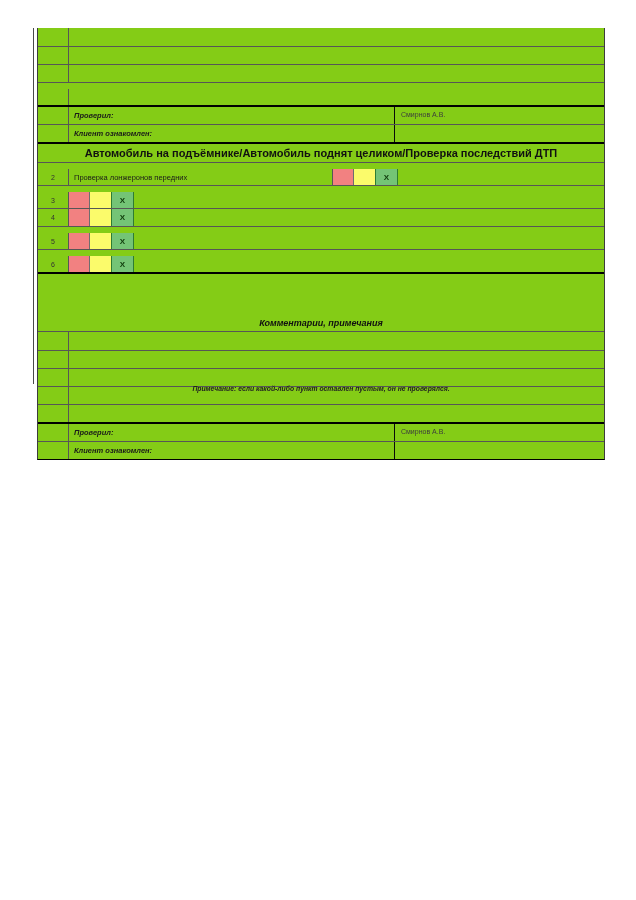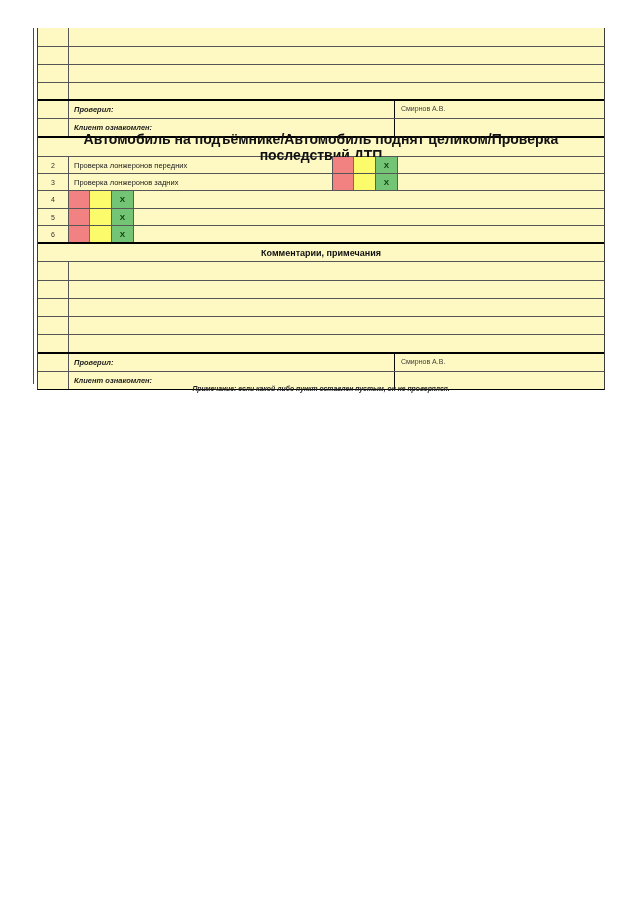--- a/index.html
+++ b/index.html
@@ -10,27 +10,27 @@
   }
   .page { position:relative; width:636px; height:900px; background:#fff; overflow:hidden; }
 
   .table-wrap { position:absolute; left:37px; top:28px; width:568px; }
   .outer-double-line { position:absolute; left:-4px; top:0; width:1px; height:356px; background:#4a4a4a; }
 
   .tbl {
     border-left:1px solid #3c3c3c;
     border-right:1px solid #3c3c3c;
     border-bottom:1.5px solid #000;
-    width:568px; box-sizing:border-box; background:#fef9c3;
+    width:568px; box-sizing:border-box; background:#84cc16;
   }
   .row { display:flex; border-bottom:1px solid #565656; box-sizing:content-box; }
   .row:last-child { border-bottom:none; }
   .bb-thick { border-bottom:2px solid #000; }
 
-  .h17 { height:16px; }
+  .h17 { height:16px;margin-top:6px; }
   .h18 { height:17px; }
   .h19 { height:18px; }
 
   .cell { box-sizing:border-box; overflow:hidden; }
   .c-num {
     width:31px; flex:0 0 31px; border-right:1px solid #565656;
     font-size:7px; color:#333; display:flex; align-items:center; justify-content:center;
   }
   .c-wide { flex:1 1 auto; }
 
@@ -51,25 +51,25 @@
     width:23px; flex:0 0 23px; background:var(--st-green,#74c476);
     border-left:1px solid var(--st-green-border,#2e7d32);
     border-right:1px solid var(--st-green-border,#2e7d32);
     display:flex; align-items:center; justify-content:center;
     font-weight:700; font-size:8px; color:#12400f;
   }
   .c-rest { flex:1 1 auto; }
 
   .section-header {
     display:flex; align-items:center; justify-content:center;
-    font-weight:700; font-size:14px; color:#111; text-align:center;
+    font-weight:700; font-size:11px; color:#111; text-align:left;
   }
   .comments-header {
     display:flex; align-items:center; justify-content:center;
-    font-weight:700; font-size:9px; color:#111; text-align:center;
+    font-weight:700; font-style:italic; font-size:9px; color:#111; text-align:center;margin-top:40px;
   }
 
   .footnote {
     position:absolute; left:37px; top:385px; width:568px;
     text-align:center; font-style:italic; font-weight:700;
     font-size:6.8px; color:#222;
   }
 </style>
 </head>
 <body>
@@ -112,21 +112,20 @@
       <div class="row h17">
         <div class="cell c-num">2</div>
         <div class="cell c-desc">Проверка лонжеронов передних</div>
         <div class="cell c-red"></div>
         <div class="cell c-yellow"></div>
         <div class="cell c-green">X</div>
         <div class="cell c-rest"></div>
       </div>
       <div class="row h17">
         <div class="cell c-num">3</div>
-        <div class="cell c-desc">Проверка лонжеронов задних</div>
         <div class="cell c-red"></div>
         <div class="cell c-yellow"></div>
         <div class="cell c-green">X</div>
         <div class="cell c-rest"></div>
       </div>
       <div class="row h18">
         <div class="cell c-num">4</div>
         <div class="cell c-red"></div>
         <div class="cell c-yellow"></div>
         <div class="cell c-green">X</div>

